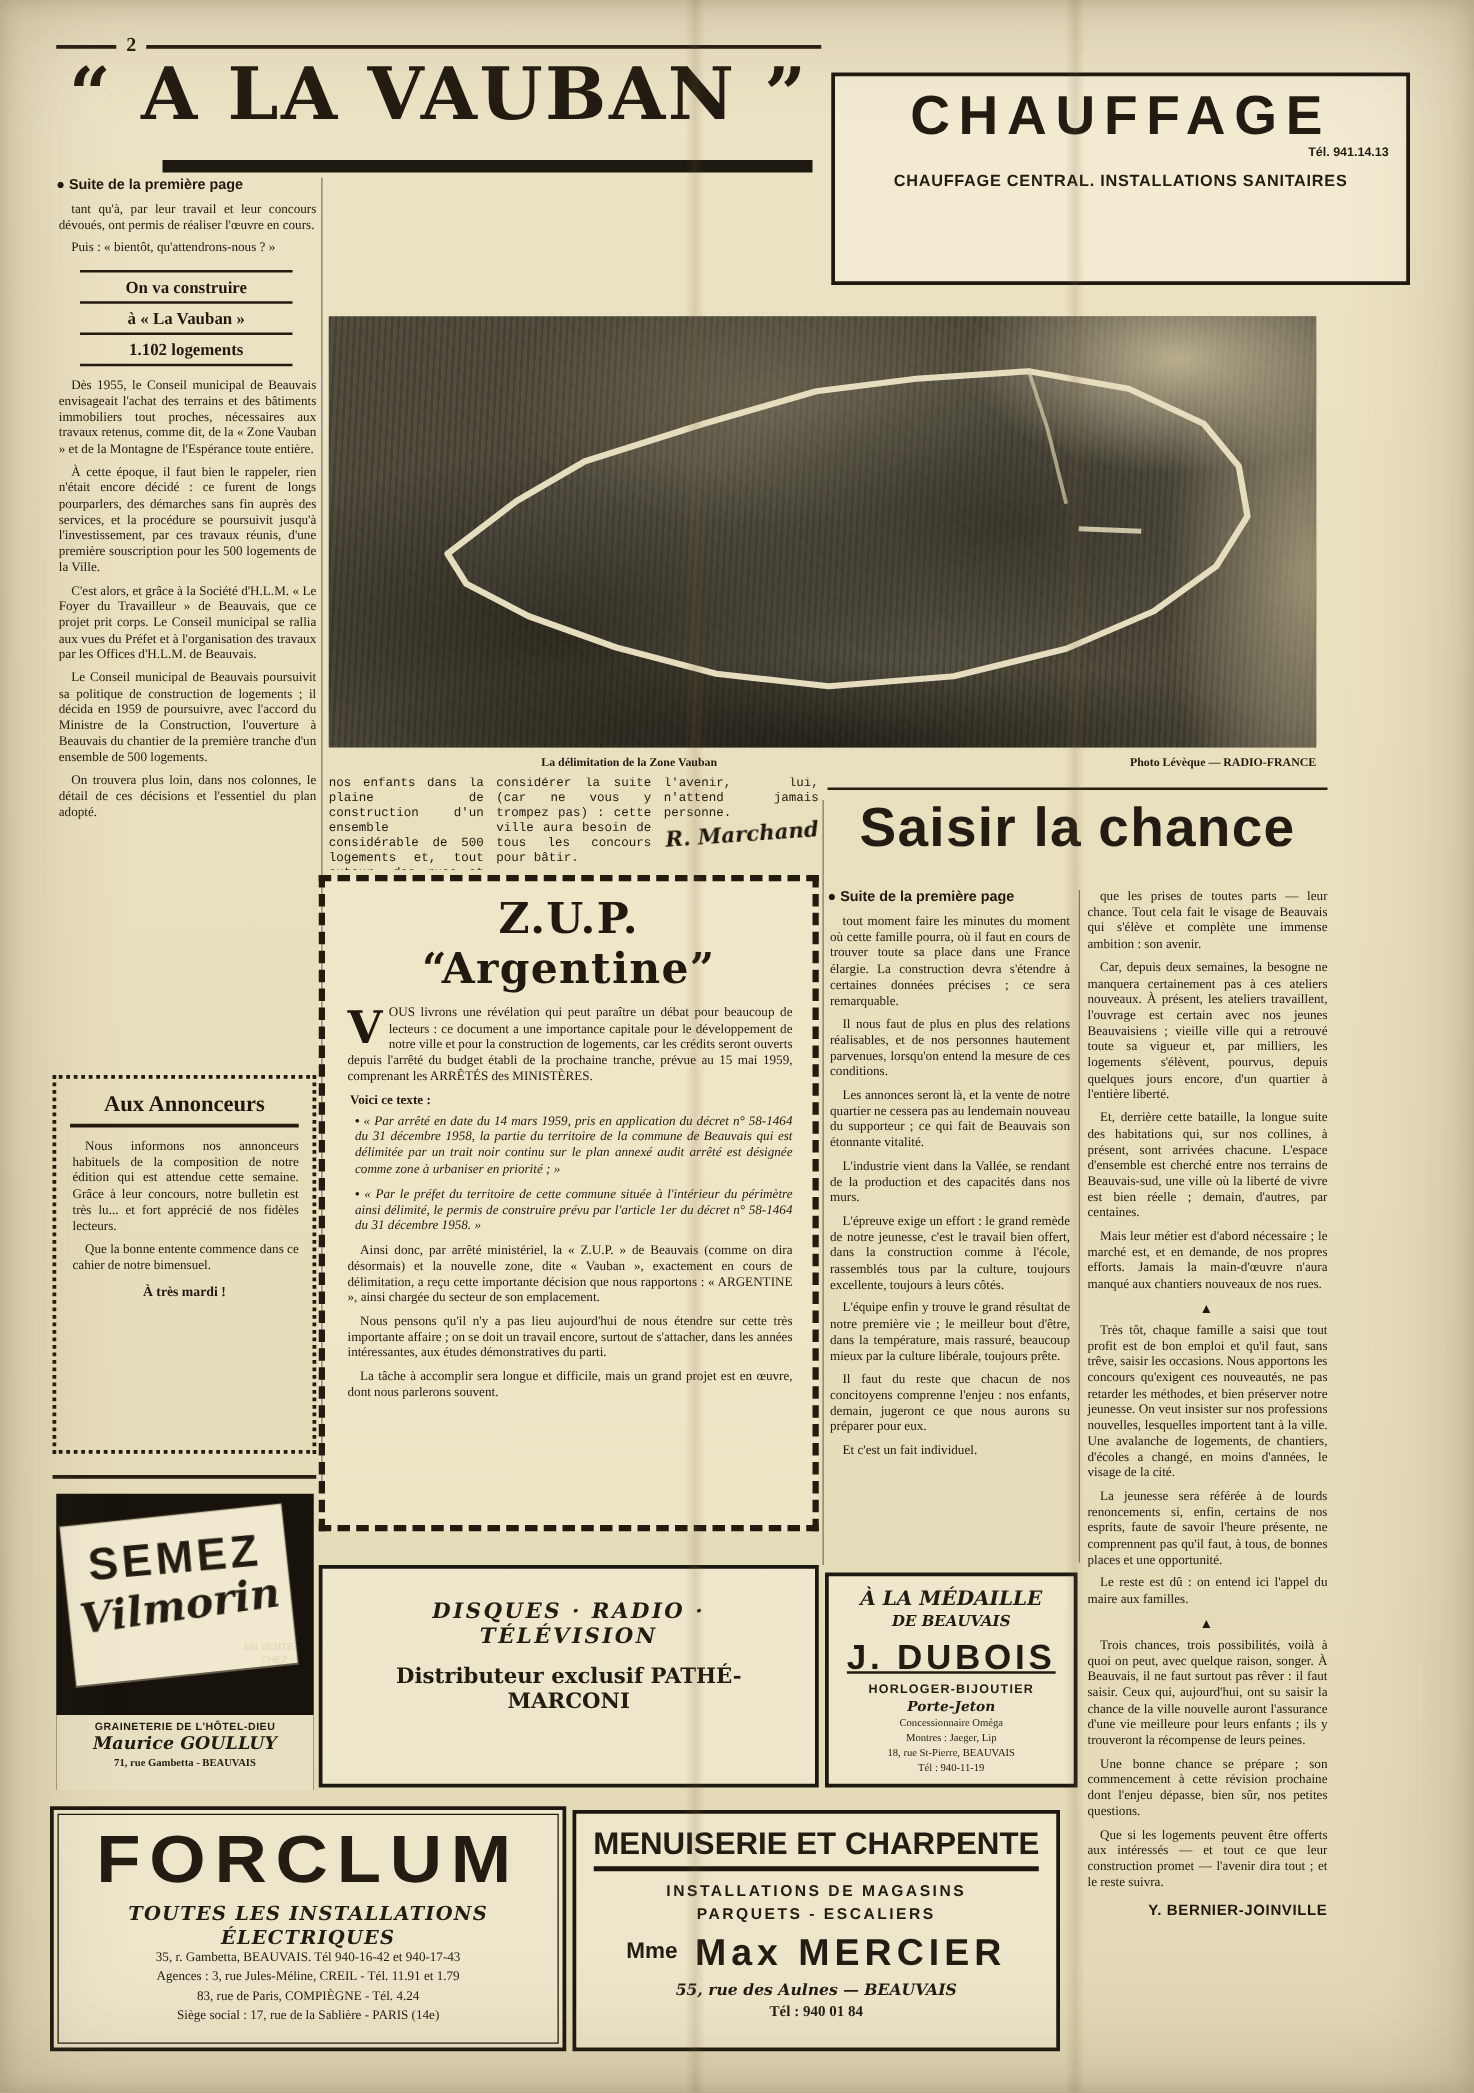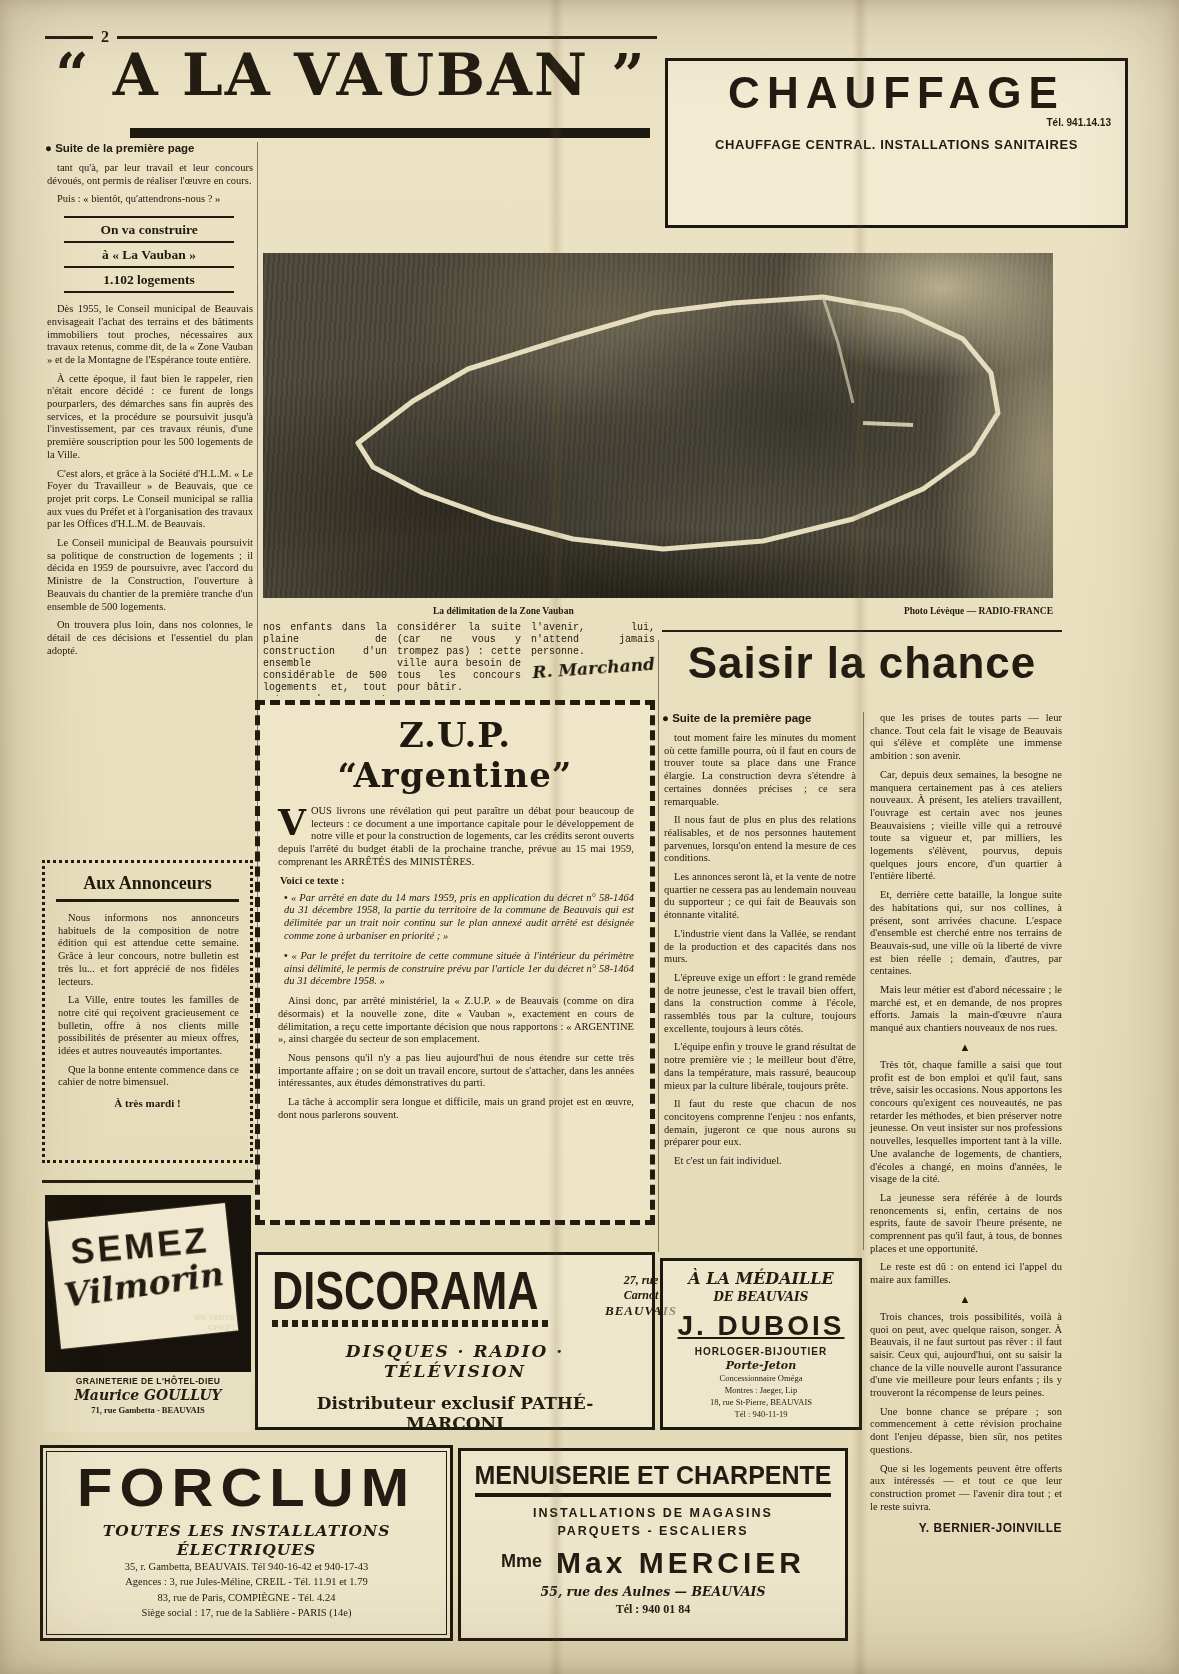--- a/index.html
+++ b/index.html
@@ -152,21 +152,20 @@
         <p class="para">C'est alors, et grâce à la Société d'H.L.M. « Le Foyer du Travailleur » de Beauvais, que ce projet prit corps. Le Conseil municipal se rallia aux vues du Préfet et à l'organisation des travaux par les Offices d'H.L.M. de Beauvais.</p>
         <p class="para">Le Conseil municipal de Beauvais poursuivit sa politique de construction de logements ; il décida en 1959 de poursuivre, avec l'accord du Ministre de la Construction, l'ouverture à Beauvais du chantier de la première tranche d'un ensemble de 500 logements.</p>
         <p class="para">On trouvera plus loin, dans nos colonnes, le détail de ces décisions et l'essentiel du plan adopté.</p>
       </div>
   </div>
 
   <div class="annonceurs soft">
     <h3>Aux Annonceurs</h3>
     <div>
         <p class="para">Nous informons nos annonceurs habituels de la composition de notre édition qui est attendue cette semaine. Grâce à leur concours, notre bulletin est très lu... et fort apprécié de nos fidèles lecteurs.</p>
-        <p class="para">La Ville, entre toutes les familles de notre cité qui reçoivent gracieusement ce bulletin, offre à nos clients mille possibilités de présenter au mieux offres, idées et autres nouveautés importantes.</p>
         <p class="para">Que la bonne entente commence dans ce cahier de notre bimensuel.</p>
       </div>
     <p class="closing">À très mardi !</p>
   </div>
   <div class="post-rule"></div>
 
   <div class="photo">
     <svg viewBox="0 0 790 345" width="790" height="345">
       <path d="M 95 190 L 150 148 L 205 116 L 300 86 L 390 60 L 470 50 L 560 44 L 640 58 L 700 86 L 728 120 L 735 160 L 710 200 L 660 236 L 590 266 L 500 288 L 400 296 L 310 286 L 230 265 L 160 240 L 110 214 Z" fill="rgba(255,255,255,0.04)" stroke="#e6ddbe" stroke-width="5" stroke-linejoin="round"></path>
       <path d="M 560 44 L 575 90 L 590 150" fill="none" stroke="#d8cfae" stroke-width="3" opacity=".7"></path>
@@ -237,30 +236,20 @@
     <div class="sep-tri">▲</div>
     <div>
         <p class="para">Trois chances, trois possibilités, voilà à quoi on peut, avec quelque raison, songer. À Beauvais, il ne faut surtout pas rêver : il faut saisir. Ceux qui, aujourd'hui, ont su saisir la chance de la ville nouvelle auront l'assurance d'une vie meilleure pour leurs enfants ; ils y trouveront la récompense de leurs peines.</p>
         <p class="para">Une bonne chance se prépare ; son commencement à cette révision prochaine dont l'enjeu dépasse, bien sûr, nos petites questions.</p>
         <p class="para">Que si les logements peuvent être offerts aux intéressés — et tout ce que leur construction promet — l'avenir dira tout ; et le reste suivra.</p>
       </div>
     <div class="byline">Y. BERNIER-JOINVILLE</div>
   </div>
 
   <div class="ad-box discorama soft2">
-    <div class="disco-row">
-      <div>
-        <div class="disco-name">DISCORAMA</div>
-        <div class="disco-dash"></div>
-      </div>
-      <div class="disco-addr">
-        <div>27, rue Carnot</div>
-        <div class="b">BEAUVAIS</div>
-      </div>
-    </div>
     <div class="disco-line">DISQUES · RADIO · TÉLÉVISION</div>
     <div class="disco-bottom">Distributeur exclusif PATHÉ-MARCONI</div>
   </div>
 
   <div class="ad-box dubois soft2">
     <div class="it1">À LA MÉDAILLE</div>
     <div class="it2">DE BEAUVAIS</div>
     <div class="name">J. DUBOIS</div>
     <div class="sub1">HORLOGER-BIJOUTIER</div>
     <div class="sub2">Porte-Jeton</div>

